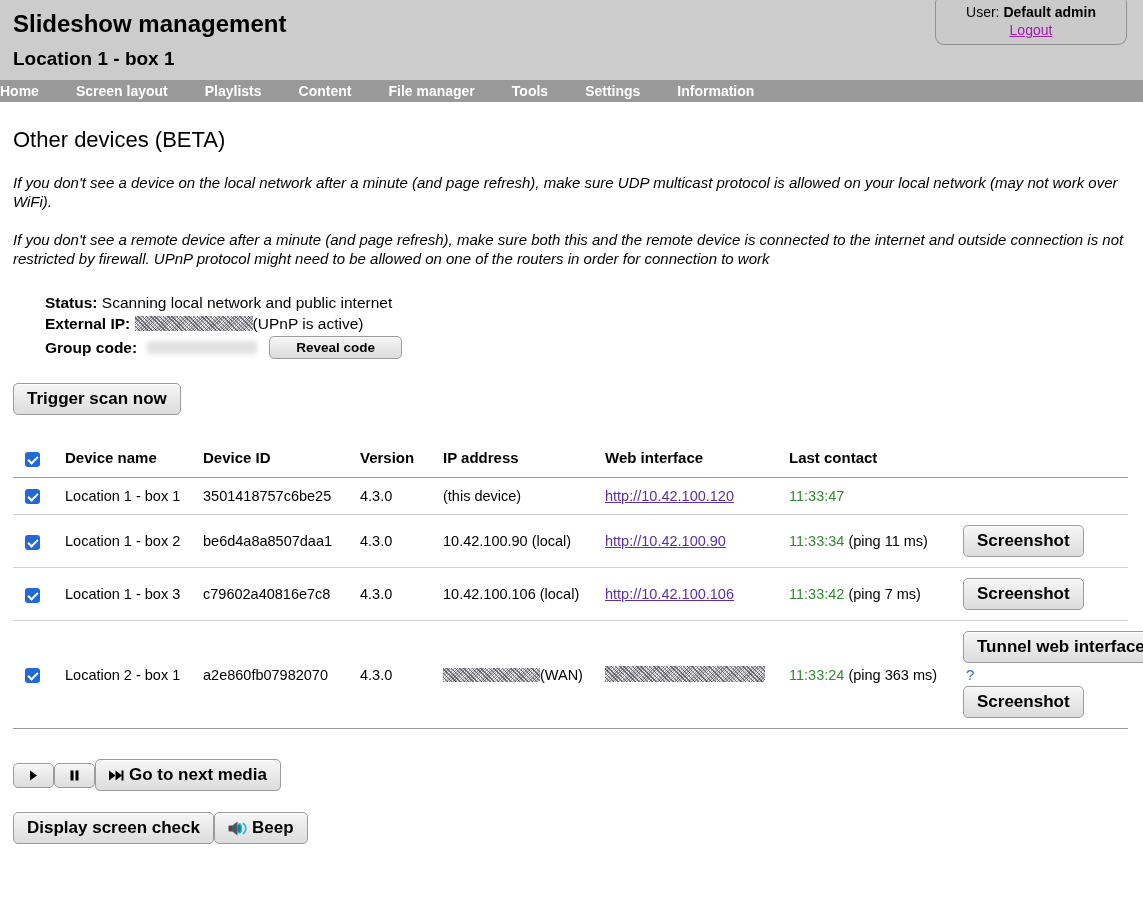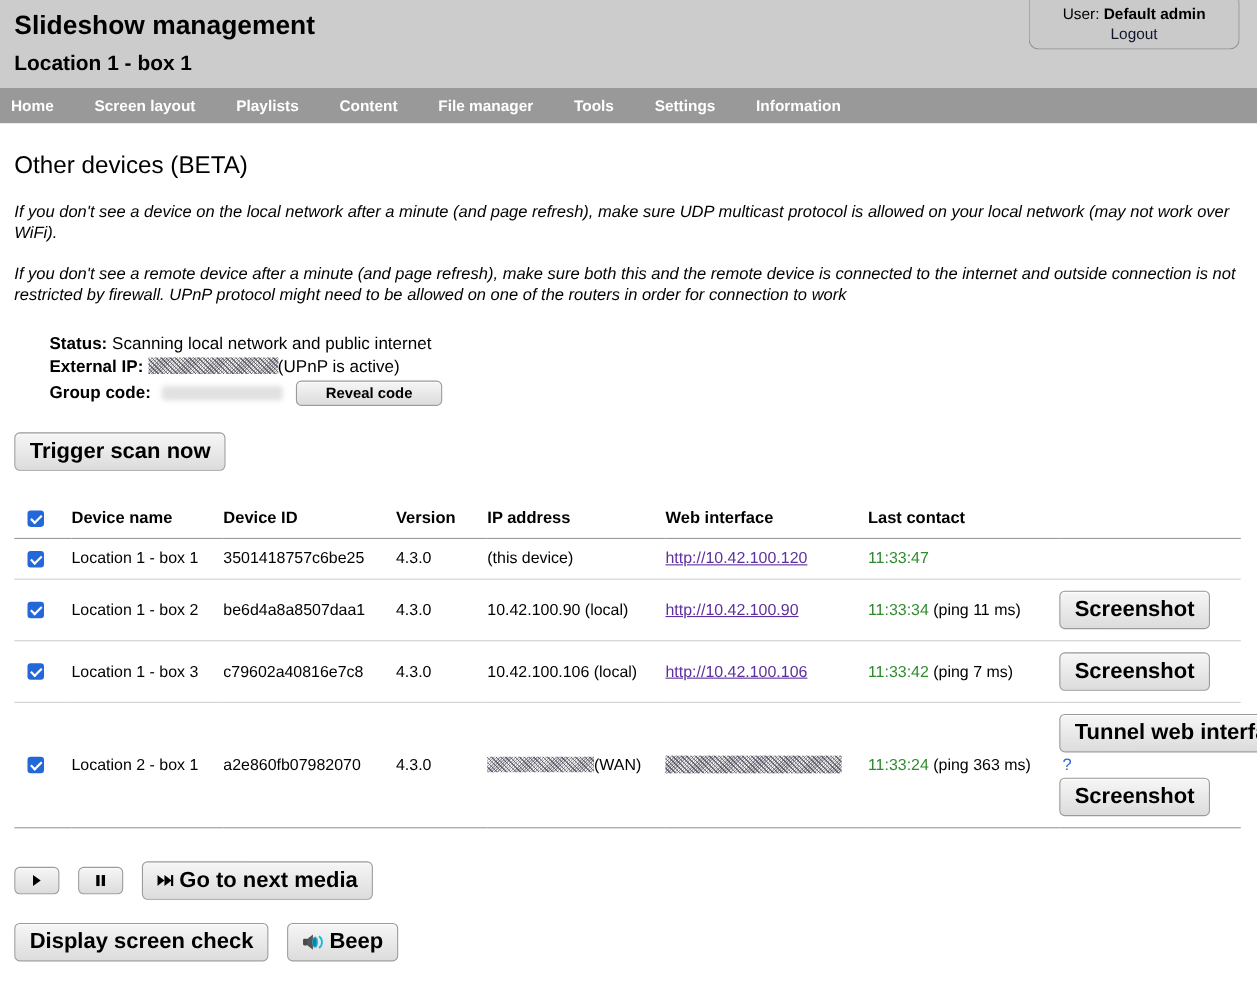--- a/index.html
+++ b/index.html
@@ -14,23 +14,23 @@
   .masthead { background:var(--header-gray,#cccccc); padding:8px 0 10px 13px; position:relative; }
   .masthead h1 { margin:2px 0 0 0; font-size:24px; font-weight:bold; }
   .masthead h2 { margin:10px 0 0 0; font-size:19px; font-weight:bold; }
   .userbox {
     position:absolute; top:0; right:16px; width:192px;
     background:#cacaca; border:1px solid #909090; border-top:none;
     border-radius:2px 2px 9px 9px; text-align:center; padding:3px 8px 5px 8px;
     font-size:14px; line-height:18px;
   }
   .userbox b { font-weight:bold; }
-  .userbox a { color:#0f172a; cursor:pointer;text-align:right; }
-  
-  .nav { background:var(--nav-gray,#999999); height:32px; display:flex; align-items:center; padding-left:10px; }
+  .userbox a { color:#a21caf; text-decoration:underline; cursor:pointer;text-align:right; }
+  
+  .nav { background:var(--nav-gray,#999999); height:22px; display:flex; align-items:center; }
   .nav span { color:#fff; font-weight:bold; font-size:14px; margin-right:37px; cursor:pointer; white-space:nowrap; }
   
   .content { padding-left:13px; padding-right:15px; }
   .content h3 { font-size:22px; font-weight:normal; margin:25px 0 20px 0; }
   .content p.note { font-style:italic; font-size:15px; line-height:19px; margin:0 0 19px 0; max-width:1115px; }
   
   .statusblock { margin-top:25px; font-size:15.5px; line-height:20px;margin-left:32px; }
   .statusblock .line { margin-bottom:1px; }
   .statusblock b { font-weight:bold; }
   .groupline { display:flex; align-items:center; margin-top:2px; }
@@ -42,21 +42,21 @@
       repeating-linear-gradient(135deg, rgba(80,80,110,.45) 0 1px, transparent 1px 2px),
       repeating-linear-gradient(90deg, #d8d8d8 0 1px, #f4f4f4 1px 2px);
   }
   .censored-soft {
     display:inline-block; vertical-align:-2px;
     background:#bdbdbd; filter:blur(2.5px); opacity:.45; border-radius:3px;
   }
   
   .btn {
     display:inline-flex; align-items:center; gap:5px;
-    font-family:inherit; font-weight:bold; font-size:20px; color:#000;
+    font-family:inherit; font-weight:bold; font-size:17px; color:#000;
     background:linear-gradient(#f6f6f6,#dcdcdc);
     border:1px solid #9b9b9b; border-radius:5px;
     padding:5px 13px; cursor:pointer; white-space:nowrap;
     box-shadow:inset 0 1px 0 rgba(255,255,255,.7);
   }
   .btn.small { font-size:13.5px; padding:3px 26px; }
   .btn.iconic { padding:6px 15px; }
   
   table.devices { border-collapse:collapse; margin:28px 0 0 13px; width:1115px; table-layout:fixed; font-size:14.5px; }
   table.devices col.c-cb{width:52px} table.devices col.c-name{width:138px}
@@ -75,21 +75,21 @@
     border:solid #fff; border-width:0 2px 2px 0; transform:rotate(45deg);
   }
   a.weblink { color:var(--link-purple,#5e2f9e); text-decoration:underline; cursor:pointer; }
   .time { color:var(--time-green,#2e8b2e); }
   .ping { color:#000; }
   .stack { display:flex; flex-direction:column; align-items:flex-start; gap:3px; }
   a.helplink { color:#3366cc; text-decoration:none; font-size:15px; cursor:pointer; padding-left:3px; }
   
   .commands { margin-top:30px; }
   .commands .cmdlabel { font-weight:bold; font-size:15.5px; }
-  .cmdrow { margin-top:21px; display:flex; align-items:center; gap:17px; }
+  .cmdrow { margin-top:21px; display:flex; align-items:center; gap:0; }
   .icon { display:inline-block; line-height:0; }
 </style>
 </head>
 <body>
 
 <div class="masthead">
   <h1>Slideshow management</h1>
   <h2>Location 1 - box 1</h2>
   <div class="userbox">
     <div>

